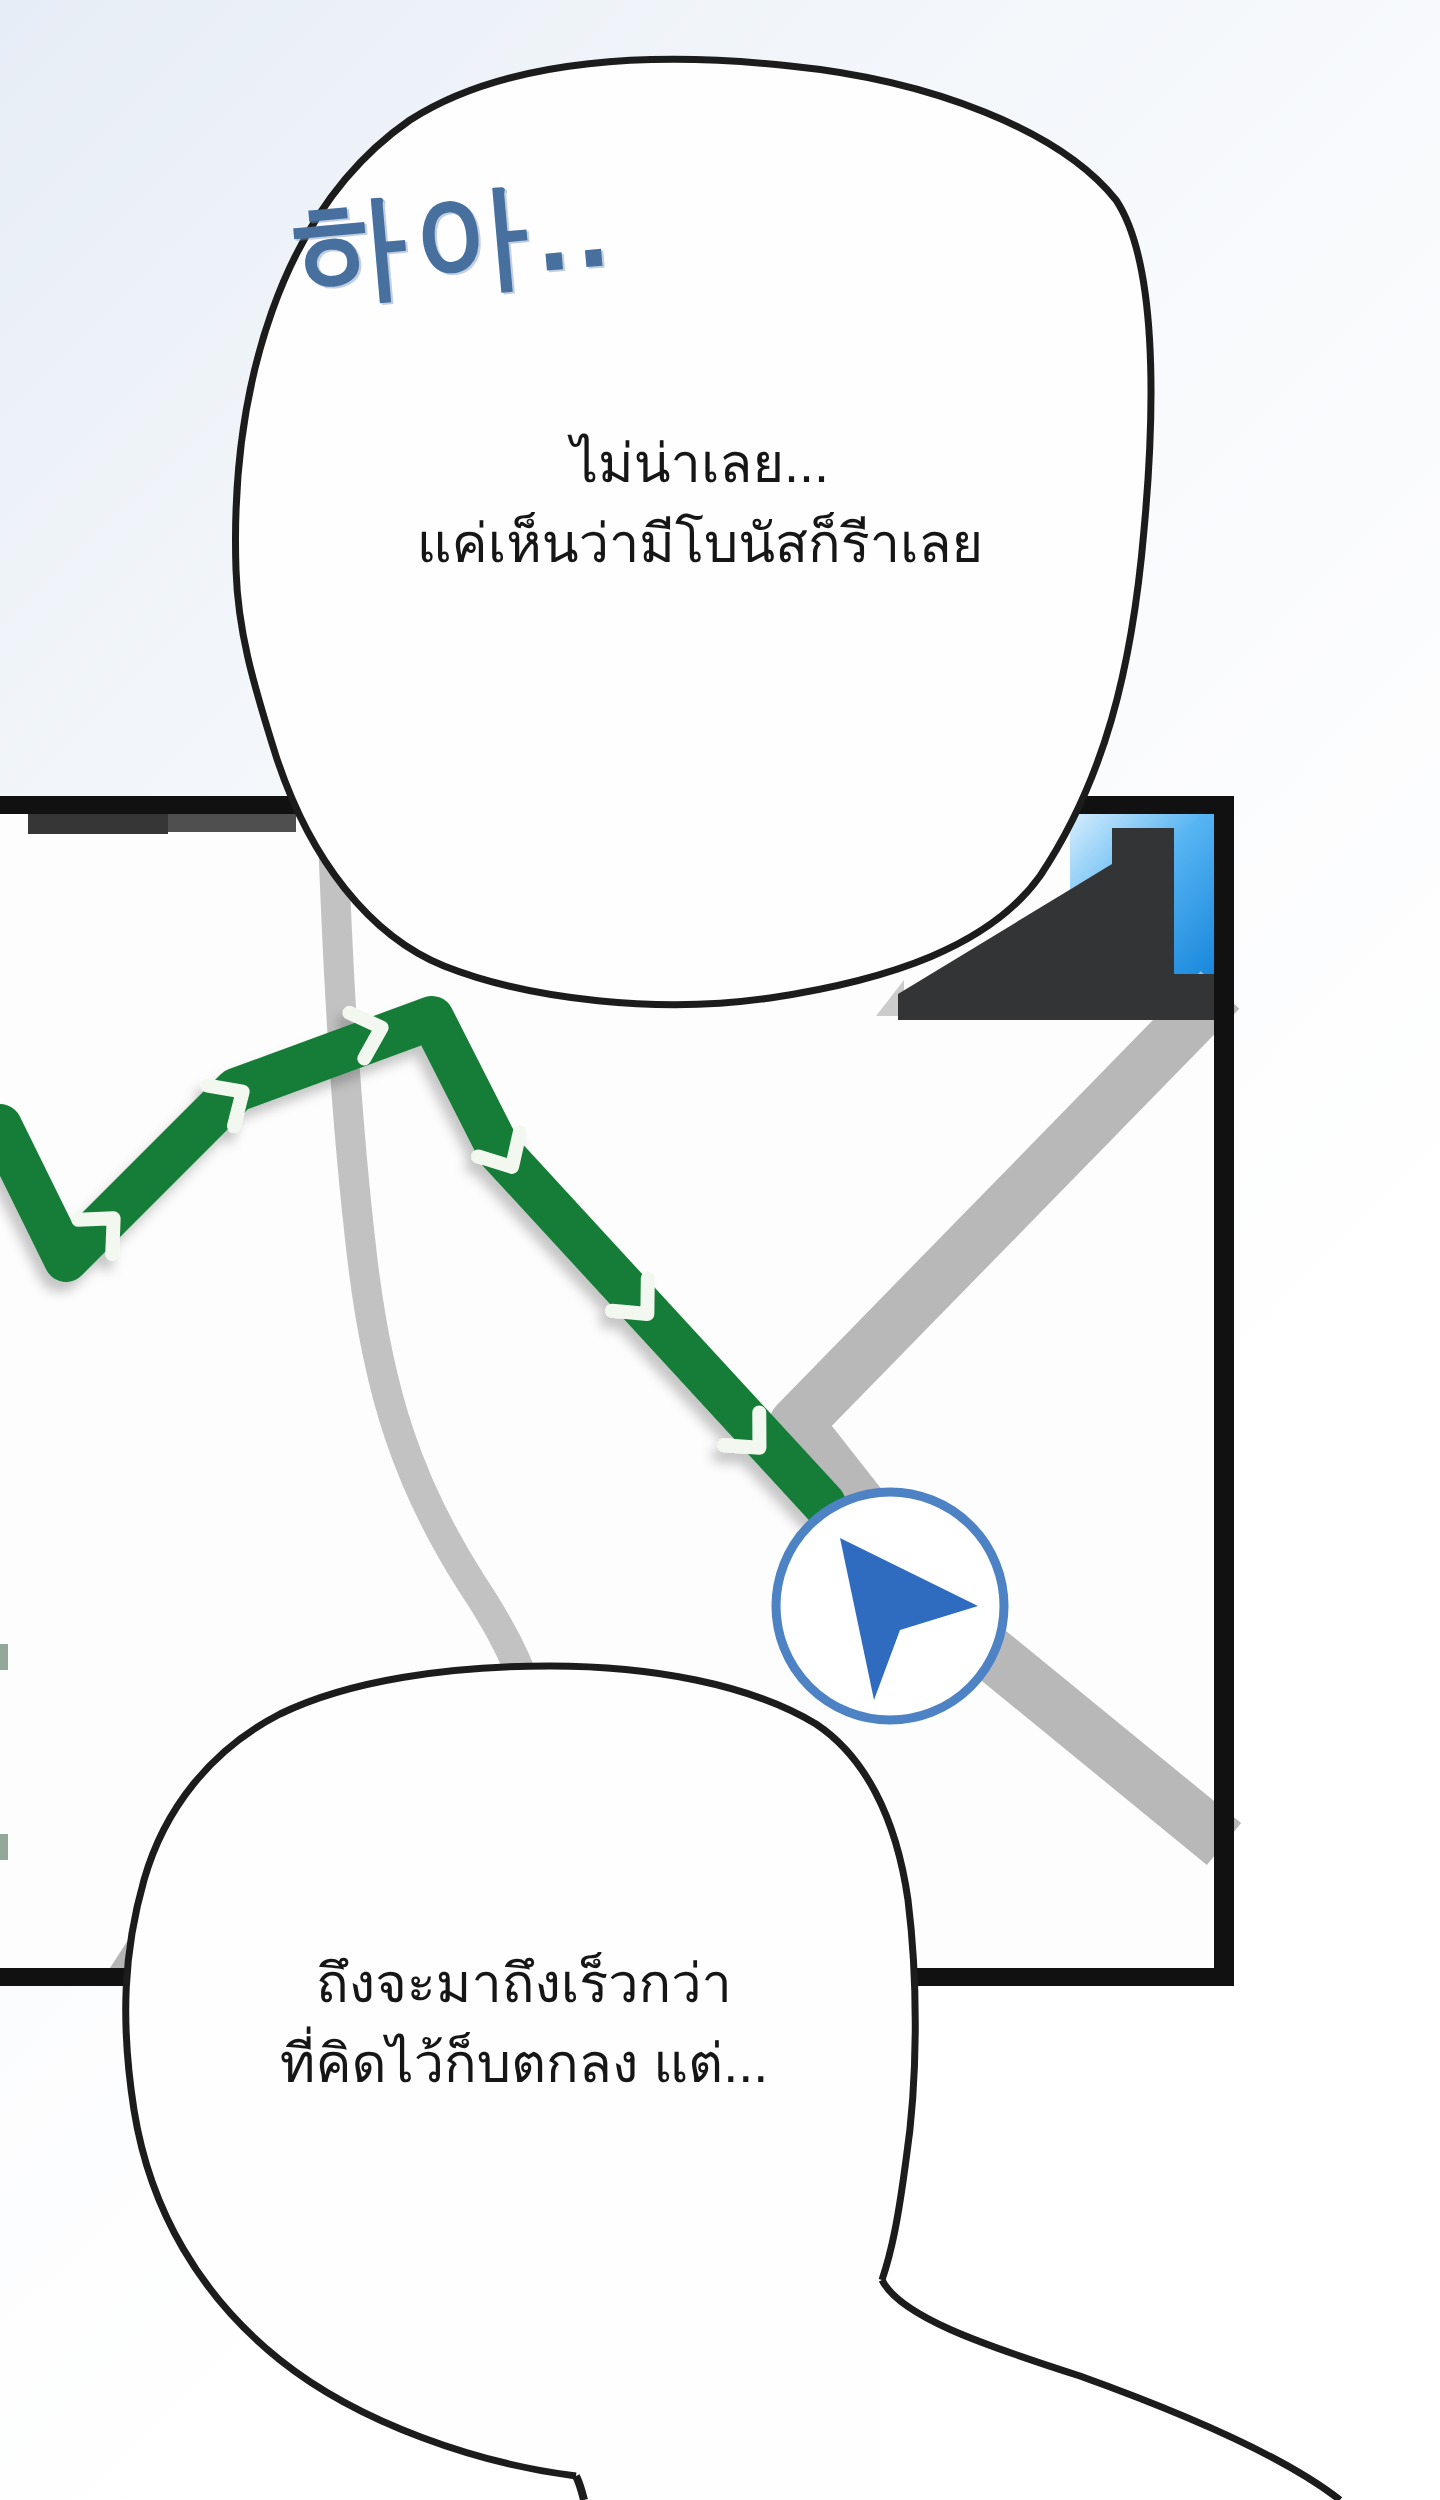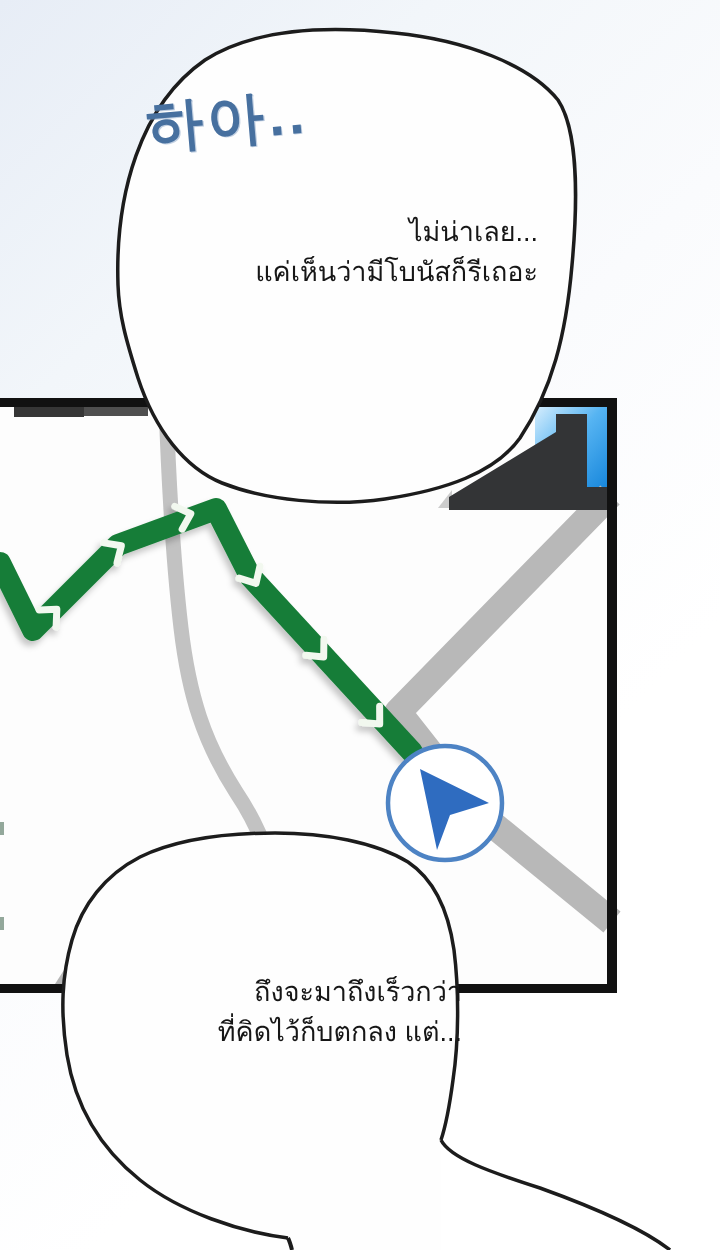--- a/index.html
+++ b/index.html
@@ -15,22 +15,22 @@
     position:absolute;left:146px;top:78px;width:260px;
     font-size:57px;font-weight:bold;letter-spacing:4px;
     color:#47709f;transform:rotate(-5deg);
     text-shadow:1px 1px 0 rgba(120,150,190,.45);
     white-space:nowrap;
   }
   .dialog{
     position:absolute;width:400px;text-align:center;
     color:#161616;font-size:27px;line-height:40px;
   }
-  .dialog.top{left:138px;top:212px;text-align:right;}
-  .dialog.bottom{left:62px;top:972px;text-align:right;}
+  .dialog.top{left:150px;top:212px;}
+  .dialog.bottom{left:62px;top:972px;}
 </style>
 </head>
 <body>
 
 <div class="stage">
 
   <svg width="720" height="1250" viewBox="0 0 720 1250">
     <defs>
       <linearGradient id="glass" x1="0" y1="0" x2="1" y2="1">
         <stop offset="0" stop-color="#e2f3fe"></stop>
@@ -122,21 +122,21 @@
              C 459,990 459,1040 453,1080
              C 449,1110 446,1125 441,1140" fill="none" stroke="#1c1c1c" stroke-width="3.5"></path>
     <path d="M 288,1238 C 290,1242 291,1246 292,1250" fill="none" stroke="#1c1c1c" stroke-width="4"></path>
     <path d="M 441,1140 C 450,1158 490,1172 540,1188 C 590,1206 642,1228 670,1250" fill="none" stroke="#1c1c1c" stroke-width="3.5"></path>
   </svg>
 
   <div class="sfx">하아..</div>
 
   <div class="dialog top">
     <div>ไม่น่าเลย...</div>
-    <div>แค่เห็นว่ามีโบนัสก็รีเถอะ</div>
+    <div>แค่เห็นว่ามีโบนัสก็รีาเลย</div>
   </div>
 
   <div class="dialog bottom">
     <div>ถึงจะมาถึงเร็วกว่า</div>
     <div>ที่คิดไว้ก็บตกลง แต่...</div>
   </div>
 
 </div>
 
 </body></html>

